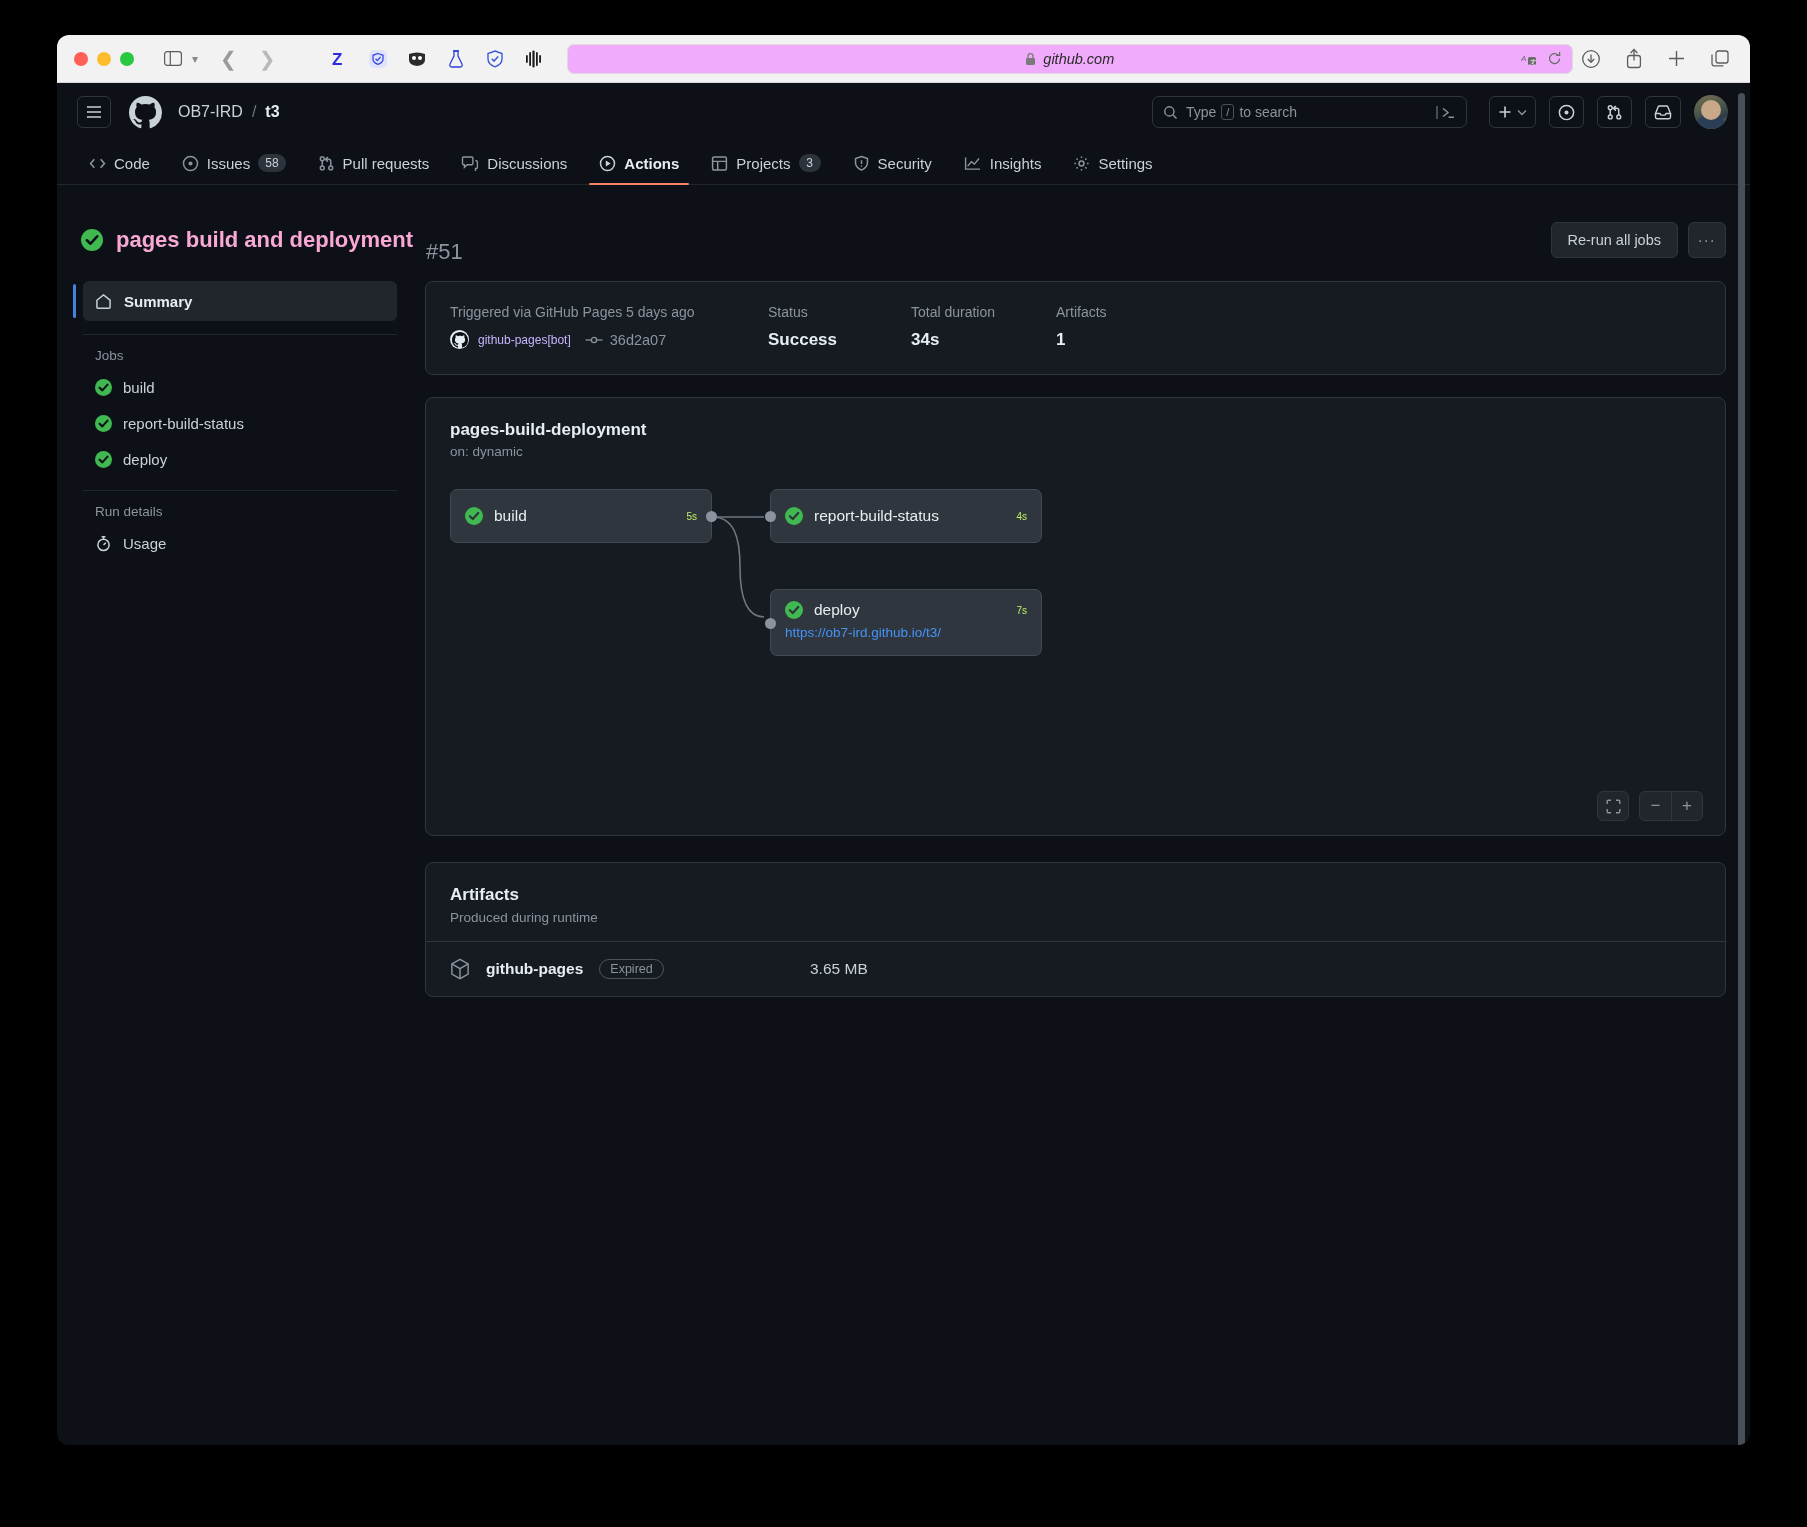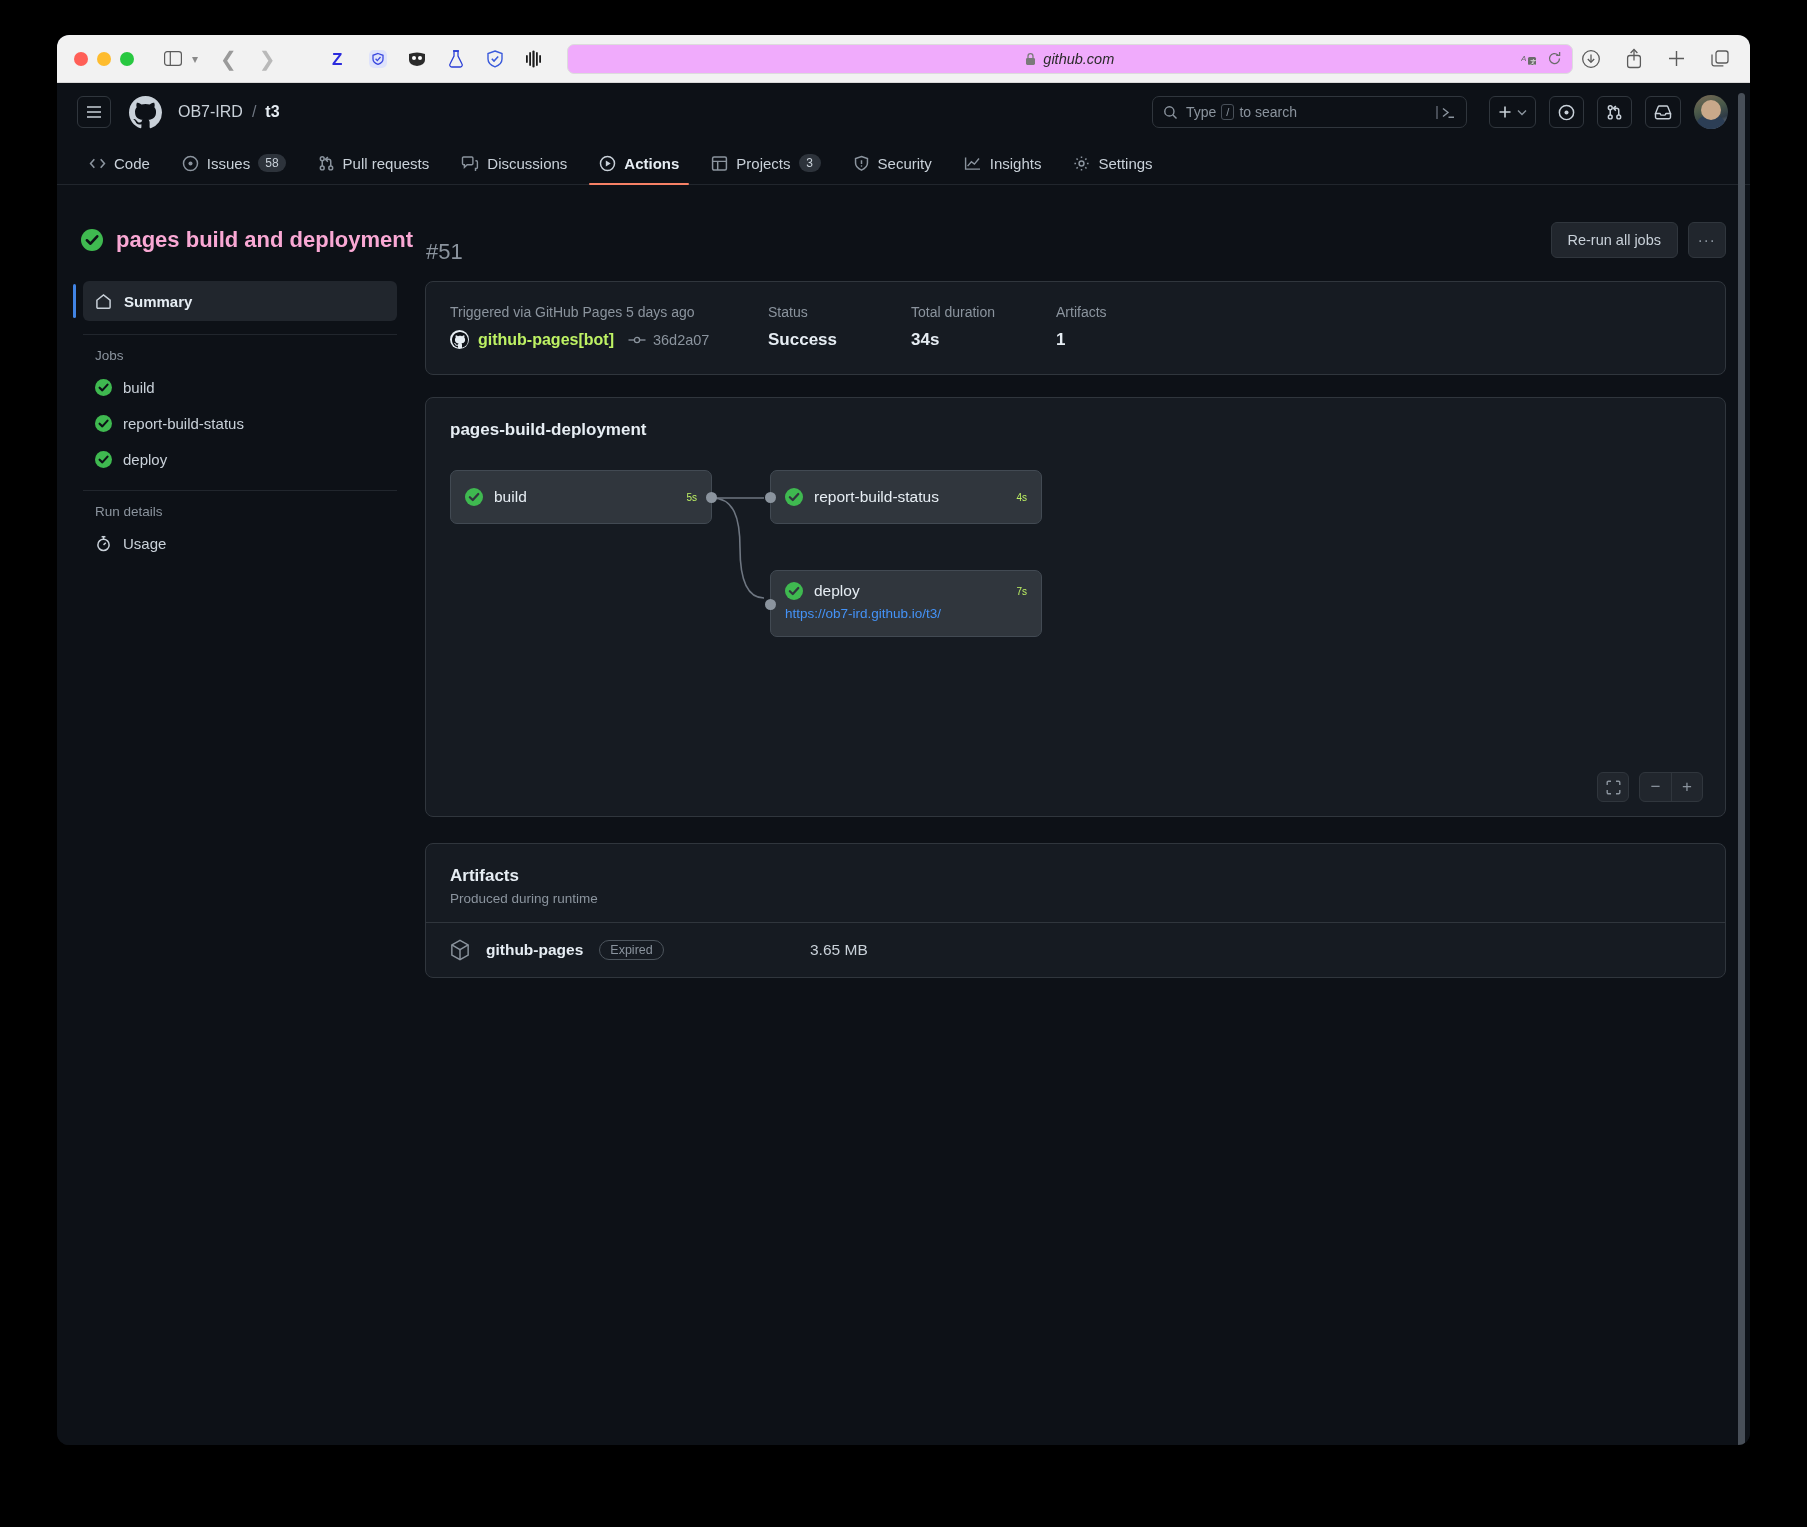--- a/index.html
+++ b/index.html
@@ -201,21 +201,21 @@
   .sum-col.trig { width: 318px; }
   .sum-col.status { width: 143px; }
   .sum-col.dur { width: 145px; }
   .sum-label { color:#8b949e; font-size:14px; margin-bottom:10px;}
   .sum-value { color:#e6edf3; font-size:17px; font-weight:600;}
   .trig-line2 { display:flex; align-items:center; gap:9px; margin-top:2px;}
   .gh-bot-ava {
     width:19px;height:19px;border-radius:50%;background:#e6edf3;
     display:flex;align-items:center;justify-content:center;
   }
-  .bot-name { color:#bef264; font-size:16px; font-weight:700;}
+  .bot-name { color:#c4b5fd; font-size:12px; font-weight:400;}
   .commit-sha { color:#8b949e; font-size:14.5px; display:flex;align-items:center; gap:7px; margin-left:5px;}
 
   
   .graph-card { margin-top: 22px; padding: 22px 24px 16px 24px; position:relative; }
   .wf-name { font-size:17px; font-weight:600; color:#e6edf3;}
   .wf-on { font-size:13.5px; color:#8b949e; margin-top:4px;}
   .graph-area { position:relative; height: 330px; margin-top: 30px; }
 
   .node {
     position:absolute;
@@ -691,20 +691,21 @@
               <div class="sum-value">34s</div>
             </div>
             <div class="sum-col">
               <div class="sum-label">Artifacts</div>
               <div class="sum-value">1</div>
             </div>
           </div>
 
           <div class="card graph-card">
             <div class="wf-name">pages-build-deployment</div>
+            <div class="wf-on">on: dynamic</div>
 
             <div class="graph-area">
               <svg width="640" height="320" style="position:absolute;left:256px;top:0;pointer-events:none;">
                 <path d="M6 28 L58 28" fill="none" stroke="#6e7681" stroke-width="1.6"></path>
                 <path d="M6 28 C 28 28, 34 48, 34 78 C 34 108, 40 128, 58 128" fill="none" stroke="#6e7681" stroke-width="1.6"></path>
               </svg>
 
               <div class="node" style="left:0px; top:0px; width:262px; height:54px;">
                 <div class="node-row">
                   <span>

